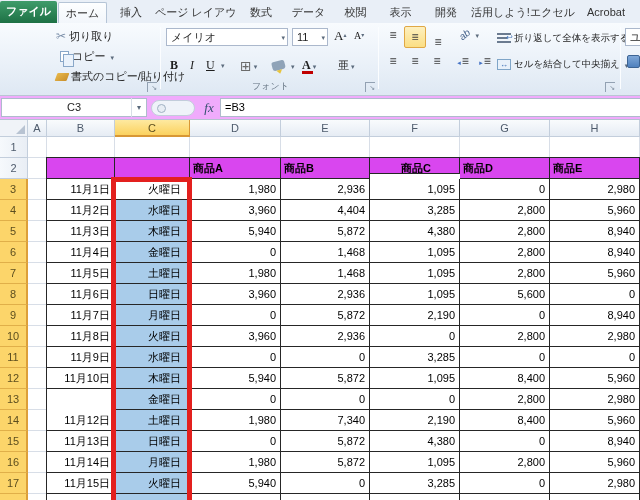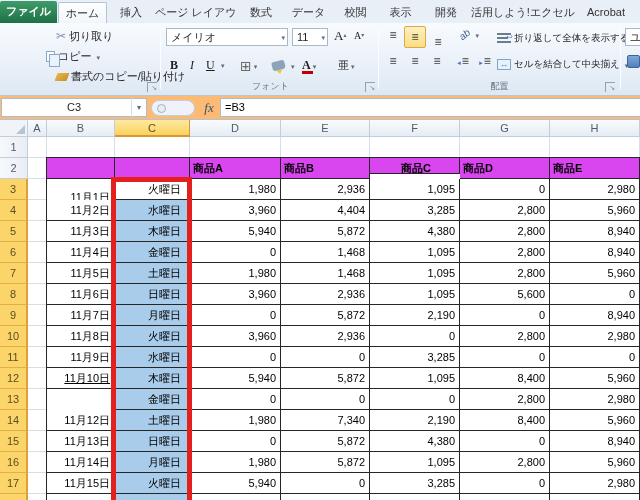--- a/index.html
+++ b/index.html
@@ -78,21 +78,21 @@
         linear-gradient(#6B7B90,#6B7B90) 0 8px/14px 2px no-repeat;}
   .wrap-icon::after{content:"\21A9";position:absolute;right:-2px;top:0;font-size:8px;color:#3C6EB4;}
   .merge-icon{width:14px;height:11px;border:1px solid #7FA5C8;background:#E8F1FA;font-size:8px;
         line-height:9px;text-align:center;color:#3C6EB4;}
 
   
   .num-icon{position:absolute;width:13px;height:13px;background:linear-gradient(#7EA7D8,#4F81BD);
         border:1px solid #3C6494;border-radius:2px;}
 
   
-  .fbar{position:absolute;left:0;top:96px;width:640px;height:24px;background:#fdba74;
+  .fbar{position:absolute;left:0;top:96px;width:640px;height:24px;background:#f0abfc;
         border-bottom:1px solid #B6C1D1;}
   .namebox{position:absolute;left:1px;top:2px;width:146px;height:19px;background:#fff;
         border:1px solid #AEBBCC;font-size:11px;line-height:17px;text-align:center;color:#1e1e1e;}
   .nb-chev{position:absolute;left:131px;top:2px;width:15px;height:19px;border-left:1px solid #D7DEE7;
         font-size:8px;color:#5A6A7C;text-align:center;line-height:19px;}
   .pill{position:absolute;left:151px;top:4px;width:44px;height:16px;background:#EFF3F9;
         border:1px solid #C2CDDB;border-radius:9px;}
   .pill::before{content:"";display:block;width:7px;height:7px;border:1px solid #9FB0C2;
         border-radius:50%;margin:3px 0 0 5px;background:#E7EDF4;}
   .fx{position:absolute;left:199px;top:2px;width:20px;height:19px;text-align:center;line-height:19px;
@@ -147,21 +147,21 @@
 
   <div class="ribbon">
     <div class="gdiv" style="left:160px"></div>
     <div class="gdiv" style="left:378px"></div>
     <div class="gdiv" style="left:620px"></div>
 
     <div class="sbtn" style="left:56px;top:4px">
       <span class="scissors-icon">✂</span>
       <span>切り取り</span>
     </div>
-    <div class="sbtn" style="left:46px;top:24px">
+    <div class="sbtn" style="left:60px;top:24px">
       <span class="copy-icon"></span>
       <span>コピー</span>
       <span class="chev"></span>
     </div>
     <div class="sbtn" style="left:56px;top:44px">
       <span class="brush-icon"></span>
       <span>書式のコピー/貼り付け</span>
     </div>
     <div class="launcher" style="left:147px"></div>
 
@@ -215,21 +215,20 @@
     <div class="abtn" style="left:475px;top:31px"><span class="indent-mark">▸</span>≡</div>
     <div class="wbtn" style="top:5px">
       <span class="wrap-icon"></span>
       <span>折り返して全体を表示する</span>
     </div>
     <div class="wbtn" style="top:31px">
       <span class="merge-icon">↔</span>
       <span>セルを結合して中央揃え</span>
       <span class="chev"></span>
     </div>
-    <div class="glabel" style="left:381px;width:237px">配置</div>
     <div class="launcher" style="left:605px"></div>
 
     <div class="combo" style="left:625px;top:5px;width:15px;border-right:none">
       <span>ユー</span>
     </div>
     <div class="num-icon" style="left:627px;top:32px"></div>
   </div>
 
   <div class="fbar">
     <div class="namebox">C3</div>
@@ -278,21 +277,21 @@
         <div class="cell plain" style="left: 550px; top: 17px; width: 90px; height: 21px;"></div>
         <div class="cell plain" style="left: 28px; top: 38px; width: 19px; height: 21px;"></div>
         <div class="cell tbl peach" style="left: 47px; top: 38px; width: 68px; height: 21px;"></div>
         <div class="cell tbl peach" style="left: 115px; top: 38px; width: 75px; height: 21px;"></div>
         <div class="cell tbl peach bold" style="left: 190px; top: 38px; width: 91px; height: 21px;">商品A</div>
         <div class="cell tbl peach bold" style="left: 281px; top: 38px; width: 89px; height: 21px;">商品B</div>
         <div class="cell tbl peach bold" style="left: 370px; top: 38px; width: 90px; height: 16px; text-align: center;">商品C</div>
         <div class="cell tbl peach bold" style="left: 460px; top: 38px; width: 90px; height: 21px;">商品D</div>
         <div class="cell tbl peach bold" style="left: 550px; top: 38px; width: 90px; height: 21px;">商品E</div>
         <div class="cell plain" style="left: 28px; top: 59px; width: 19px; height: 21px;"></div>
-        <div class="cell tbl right" style="left: 47px; top: 67px; width: 68px; height: 21px;">11月1日</div>
+        <div class="cell tbl right" style="left: 47px; top: 59px; width: 68px; height: 21px;">11月1日</div>
         <div class="cell tbl day" style="left: 115px; top: 59px; width: 75px; height: 21px;">火曜日</div>
         <div class="cell tbl right" style="left: 190px; top: 59px; width: 91px; height: 21px;">1,980</div>
         <div class="cell tbl right" style="left: 281px; top: 59px; width: 89px; height: 21px;">2,936</div>
         <div class="cell tbl right" style="left: 370px; top: 59px; width: 90px; height: 21px;">1,095</div>
         <div class="cell tbl right" style="left: 460px; top: 59px; width: 90px; height: 21px;">0</div>
         <div class="cell tbl right" style="left: 550px; top: 59px; width: 90px; height: 21px;">2,980</div>
         <div class="cell plain" style="left: 28px; top: 80px; width: 19px; height: 21px;"></div>
         <div class="cell tbl right" style="left: 47px; top: 80px; width: 68px; height: 21px;">11月2日</div>
         <div class="cell tbl day blue" style="left: 115px; top: 80px; width: 75px; height: 21px;">水曜日</div>
         <div class="cell tbl right" style="left: 190px; top: 80px; width: 91px; height: 21px;">3,960</div>
@@ -350,21 +349,21 @@
         <div class="cell tbl right" style="left: 550px; top: 206px; width: 90px; height: 21px;">2,980</div>
         <div class="cell plain" style="left: 28px; top: 227px; width: 19px; height: 21px;"></div>
         <div class="cell tbl right" style="left: 47px; top: 227px; width: 68px; height: 21px;">11月9日</div>
         <div class="cell tbl day blue" style="left: 115px; top: 227px; width: 75px; height: 21px;">水曜日</div>
         <div class="cell tbl right" style="left: 190px; top: 227px; width: 91px; height: 21px;">0</div>
         <div class="cell tbl right" style="left: 281px; top: 227px; width: 89px; height: 21px;">0</div>
         <div class="cell tbl right" style="left: 370px; top: 227px; width: 90px; height: 21px;">3,285</div>
         <div class="cell tbl right" style="left: 460px; top: 227px; width: 90px; height: 21px;">0</div>
         <div class="cell tbl right" style="left: 550px; top: 227px; width: 90px; height: 21px;">0</div>
         <div class="cell plain" style="left: 28px; top: 248px; width: 19px; height: 21px;"></div>
-        <div class="cell tbl right" style="left: 47px; top: 248px; width: 68px; height: 21px; text-decoration: underline;">11月10日</div>
+        <div class="cell tbl right" style="left: 47px; top: 248px; width: 68px; height: 21px;">11月10日</div>
         <div class="cell tbl day blue" style="left: 115px; top: 248px; width: 75px; height: 21px;">木曜日</div>
         <div class="cell tbl right" style="left: 190px; top: 248px; width: 91px; height: 21px;">5,940</div>
         <div class="cell tbl right" style="left: 281px; top: 248px; width: 89px; height: 21px;">5,872</div>
         <div class="cell tbl right" style="left: 370px; top: 248px; width: 90px; height: 21px;">1,095</div>
         <div class="cell tbl right" style="left: 460px; top: 248px; width: 90px; height: 21px;">8,400</div>
         <div class="cell tbl right" style="left: 550px; top: 248px; width: 90px; height: 21px;">5,960</div>
         <div class="cell plain" style="left: 28px; top: 269px; width: 19px; height: 21px;"></div>
         <div class="cell tbl right" style="left: 47px; top: 269px; width: 68px; height: 21px; margin-top: 26px;">11月11日</div>
         <div class="cell tbl day blue" style="left: 115px; top: 269px; width: 75px; height: 21px;">金曜日</div>
         <div class="cell tbl right" style="left: 190px; top: 269px; width: 91px; height: 21px;">0</div>

